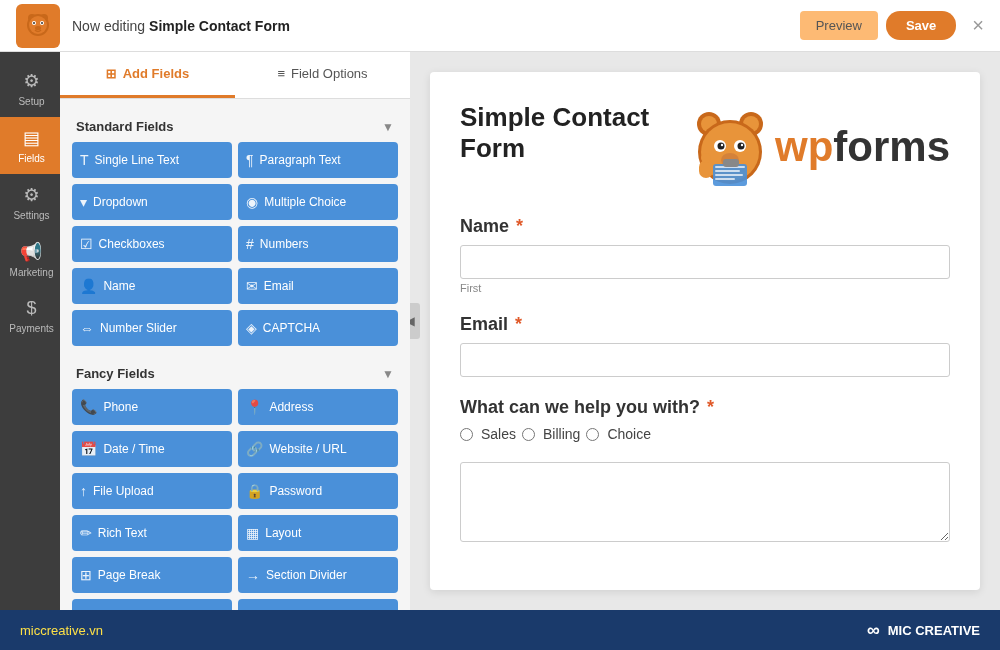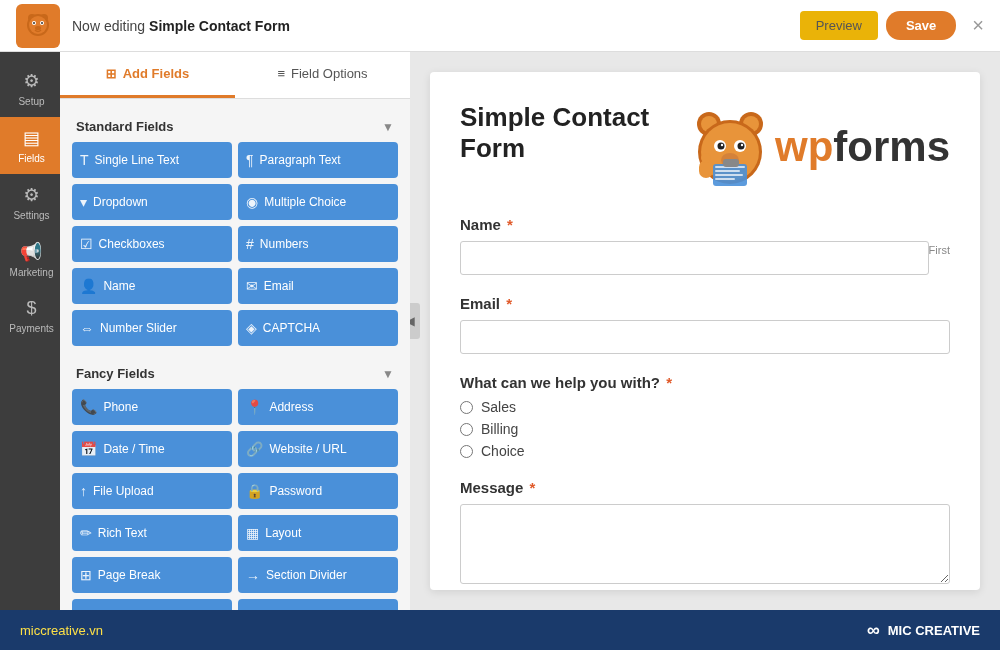--- a/index.html
+++ b/index.html
@@ -18,21 +18,21 @@
     .top-bar-logo {
       width: 44px; height: 44px;
       background: #e07b2a;
       border-radius: 6px;
       display: flex; align-items: center; justify-content: center;
       margin-right: 12px;
     }
     .top-bar-title { font-size: 14px; color: #444; }
     .top-bar-title strong { font-weight: 700; color: #222; }
     .top-bar-actions { margin-left: auto; display: flex; gap: 8px; align-items: center; }
-    .btn-preview { background: #eab308; border: none; border-radius: 4px; padding: 7px 16px; font-size: 13px; cursor: pointer; color: #555; }
+    .btn-preview { background: #fdba74; border: none; border-radius: 4px; padding: 7px 16px; font-size: 13px; cursor: pointer; color: #555; }
     .btn-save { background: #e07b2a; border: none; border-radius: 14px; padding: 7px 20px; font-size: 13px; cursor: pointer; color: #fff; font-weight: 600; }
     .close-btn { background: none; border: none; font-size: 20px; color: #999; cursor: pointer; margin-left: 8px; }
 
     
     .main-layout {
       display: flex;
       flex: 1;
       overflow: hidden;
     }
 
@@ -143,44 +143,44 @@
       padding: 30px;
       box-shadow: 0 2px 8px rgba(0,0,0,0.1);
       min-height: 500px;
     }
     .form-header { display: flex; align-items: flex-start; justify-content: space-between; margin-bottom: 24px; }
     .form-title { font-size: 26px; font-weight: 700; color: #222; }
     .wpforms-logo { display: flex; align-items: center; }
 
     
     .form-group { margin-bottom: 20px; }
-    .form-label { font-size: 15px; font-weight: 600; color: #333; margin-bottom: 8px; display: block; }
+    .form-label { font-size: 18px; font-weight: 600; color: #333; margin-bottom: 8px; display: block; }
     .required-star { color: #e05a2a; margin-left: 2px; }
     .name-row { display: flex; gap: 12px; }
-    .name-col { flex: 1; display: flex; flex-direction: row; }
+    .name-col { flex: 1; display: flex; flex-direction: column; }
     .sub-label { font-size: 11px; color: #888; margin-top: 3px; }
     .form-input {
       width: 100%;
       border: 1px solid #ccc;
       border-radius: 3px;
       padding: 8px 10px;
       font-size: 14px;
       outline: none;
     }
     .form-textarea {
       width: 100%;
       border: 1px solid #ccc;
       border-radius: 3px;
       padding: 8px 10px;
       font-size: 14px;
       height: 80px;
       resize: vertical;
       outline: none;
     }
-    .radio-group { display: flex; flex-direction: column; gap: 6px; }
+    .radio-group { display: flex; flex-direction: row; gap: 6px; }
     .radio-item { display: flex; align-items: center; gap: 8px; font-size: 14px; color: #444; }
     .radio-item input { margin: 0; }
 
     
     .footer {
       height: 40px;
       background: #1a3a6b;
       display: flex;
       align-items: center;
       justify-content: space-between;
@@ -445,24 +445,20 @@
             <span>Billing</span>
           </label>
           <label class="radio-item">
             <input type="radio" name="help" style="">
             <span>Choice</span>
           </label>
         </div>
       </div>
 
       <div class="form-group">
-        <label class="form-label">
-          <span>Message</span>
-          <span class="required-star">*</span>
-        </label>
         <textarea class="form-textarea" style=""></textarea>
       </div>
 
     </div>
   </div>
 </div>
 
 <div class="footer">
   <span class="footer-left">miccreative.vn</span>
   <div class="footer-right">

